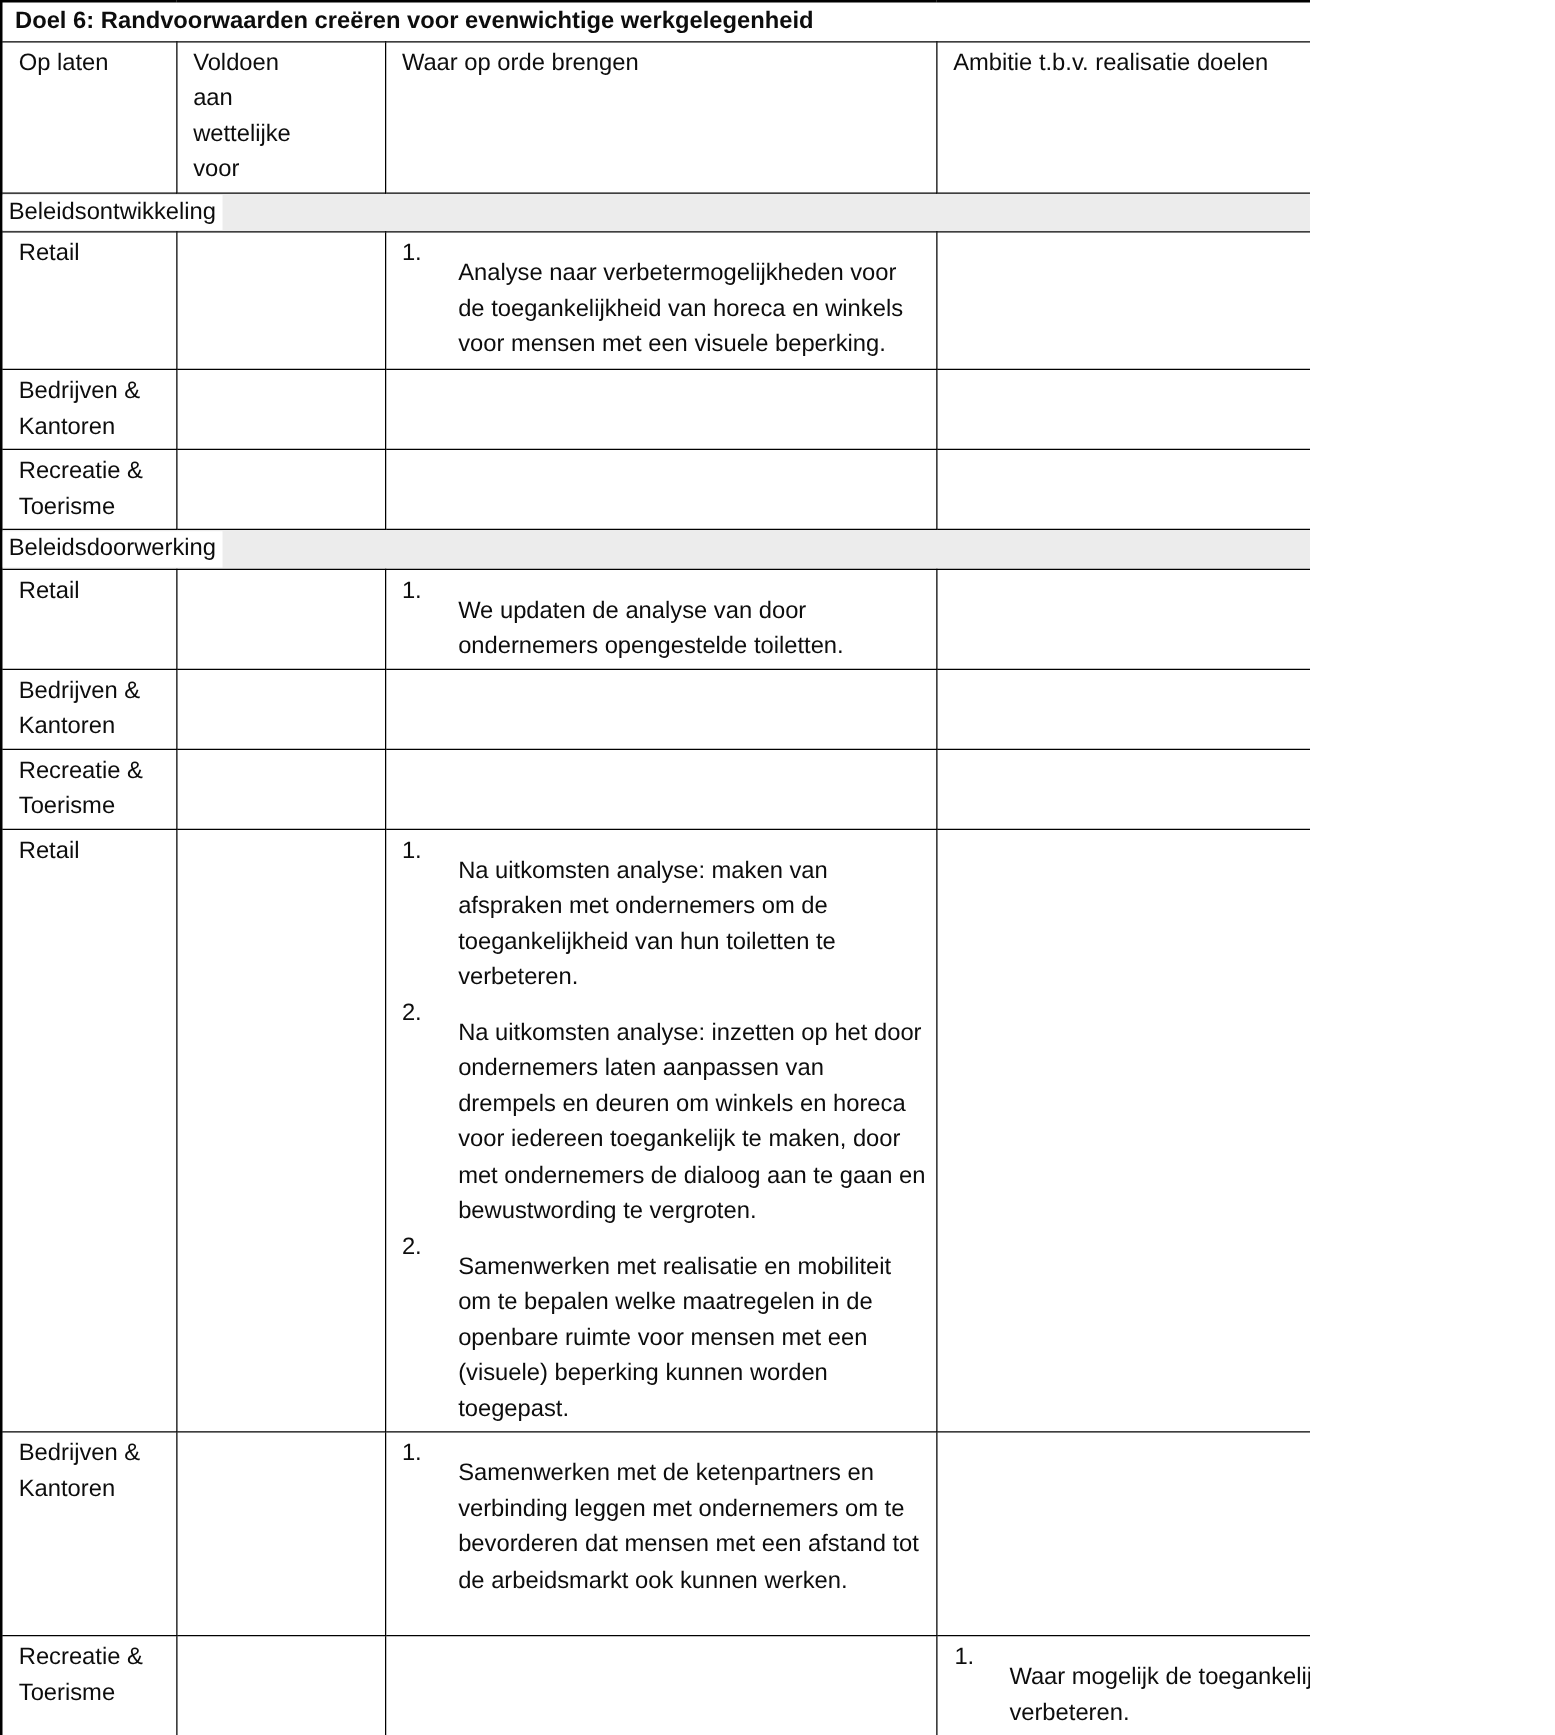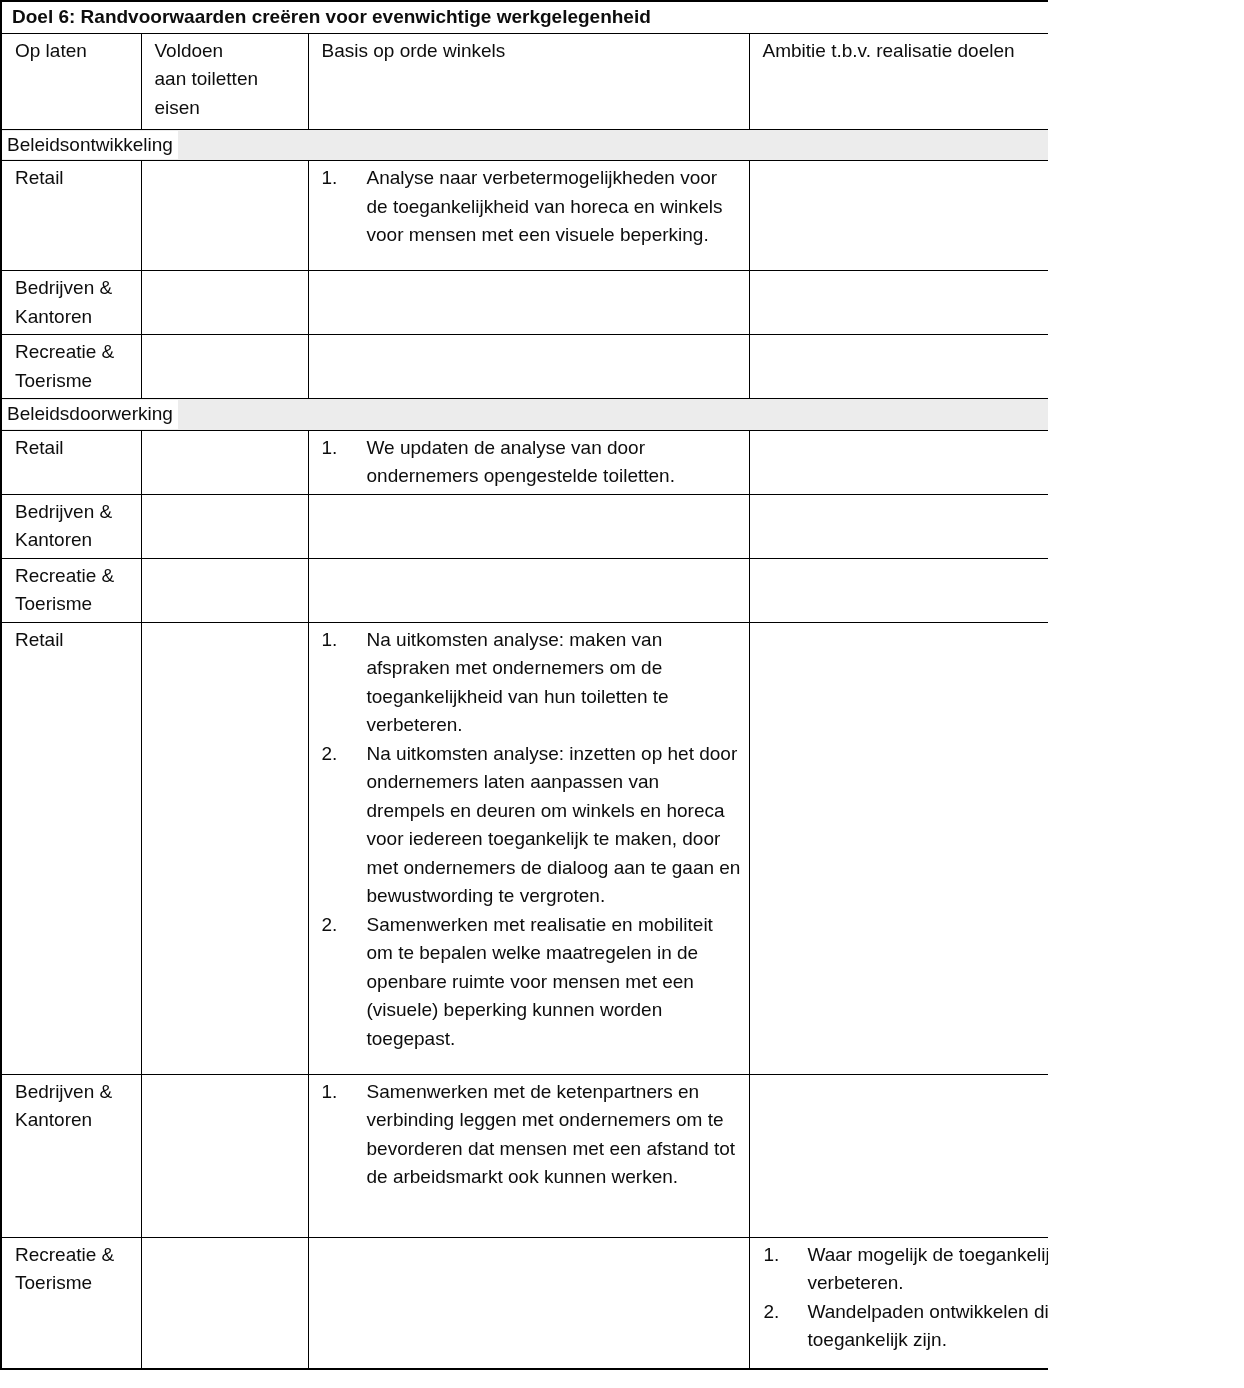--- a/index.html
+++ b/index.html
@@ -35,21 +35,21 @@
     padding:1px 0;
     height:28px;
   }
   .band-chip{
     display:inline-block;
     background:var(--chip_bg,#ffffff);
     padding:0 5px;
   }
   .li{display:flex;}
   .li .num{flex:0 0 45px;}
-  .li .txt{flex:1;}
+  .li .txt{flex:1;margin-top:16px;}
   td.c4{padding-left:14px;}
   td.c4 .num{flex:0 0 44px;}
 </style>
 </head>
 <body>
 
 <div class="page">
   <table class="doc">
     <colgroup>
       <col style="width:140px">
@@ -58,22 +58,22 @@
       <col style="width:496px">
     </colgroup>
 
     <tbody>
         <tr class="title-row">
       <td colspan="4">Doel 6: Randvoorwaarden creëren voor evenwichtige werkgelegenheid</td>
     </tr>
 
     <tr class="head-row">
       <td>Op laten</td>
-      <td class="head-c2">Voldoen aan toiletten eisen</td>
-      <td>Basis op orde winkels</td>
+      <td class="head-c2">Voldoen aan wettelijke voor</td>
+      <td>Waar op orde brengen</td>
       <td class="head-c4">Ambitie t.b.v. realisatie doelen</td>
     </tr>
 
     <tr class="band-row">
       <td colspan="4">
         <span class="band-chip">Beleidsontwikkeling</span>
       </td>
     </tr>
 
     <tr style="height:110px">

